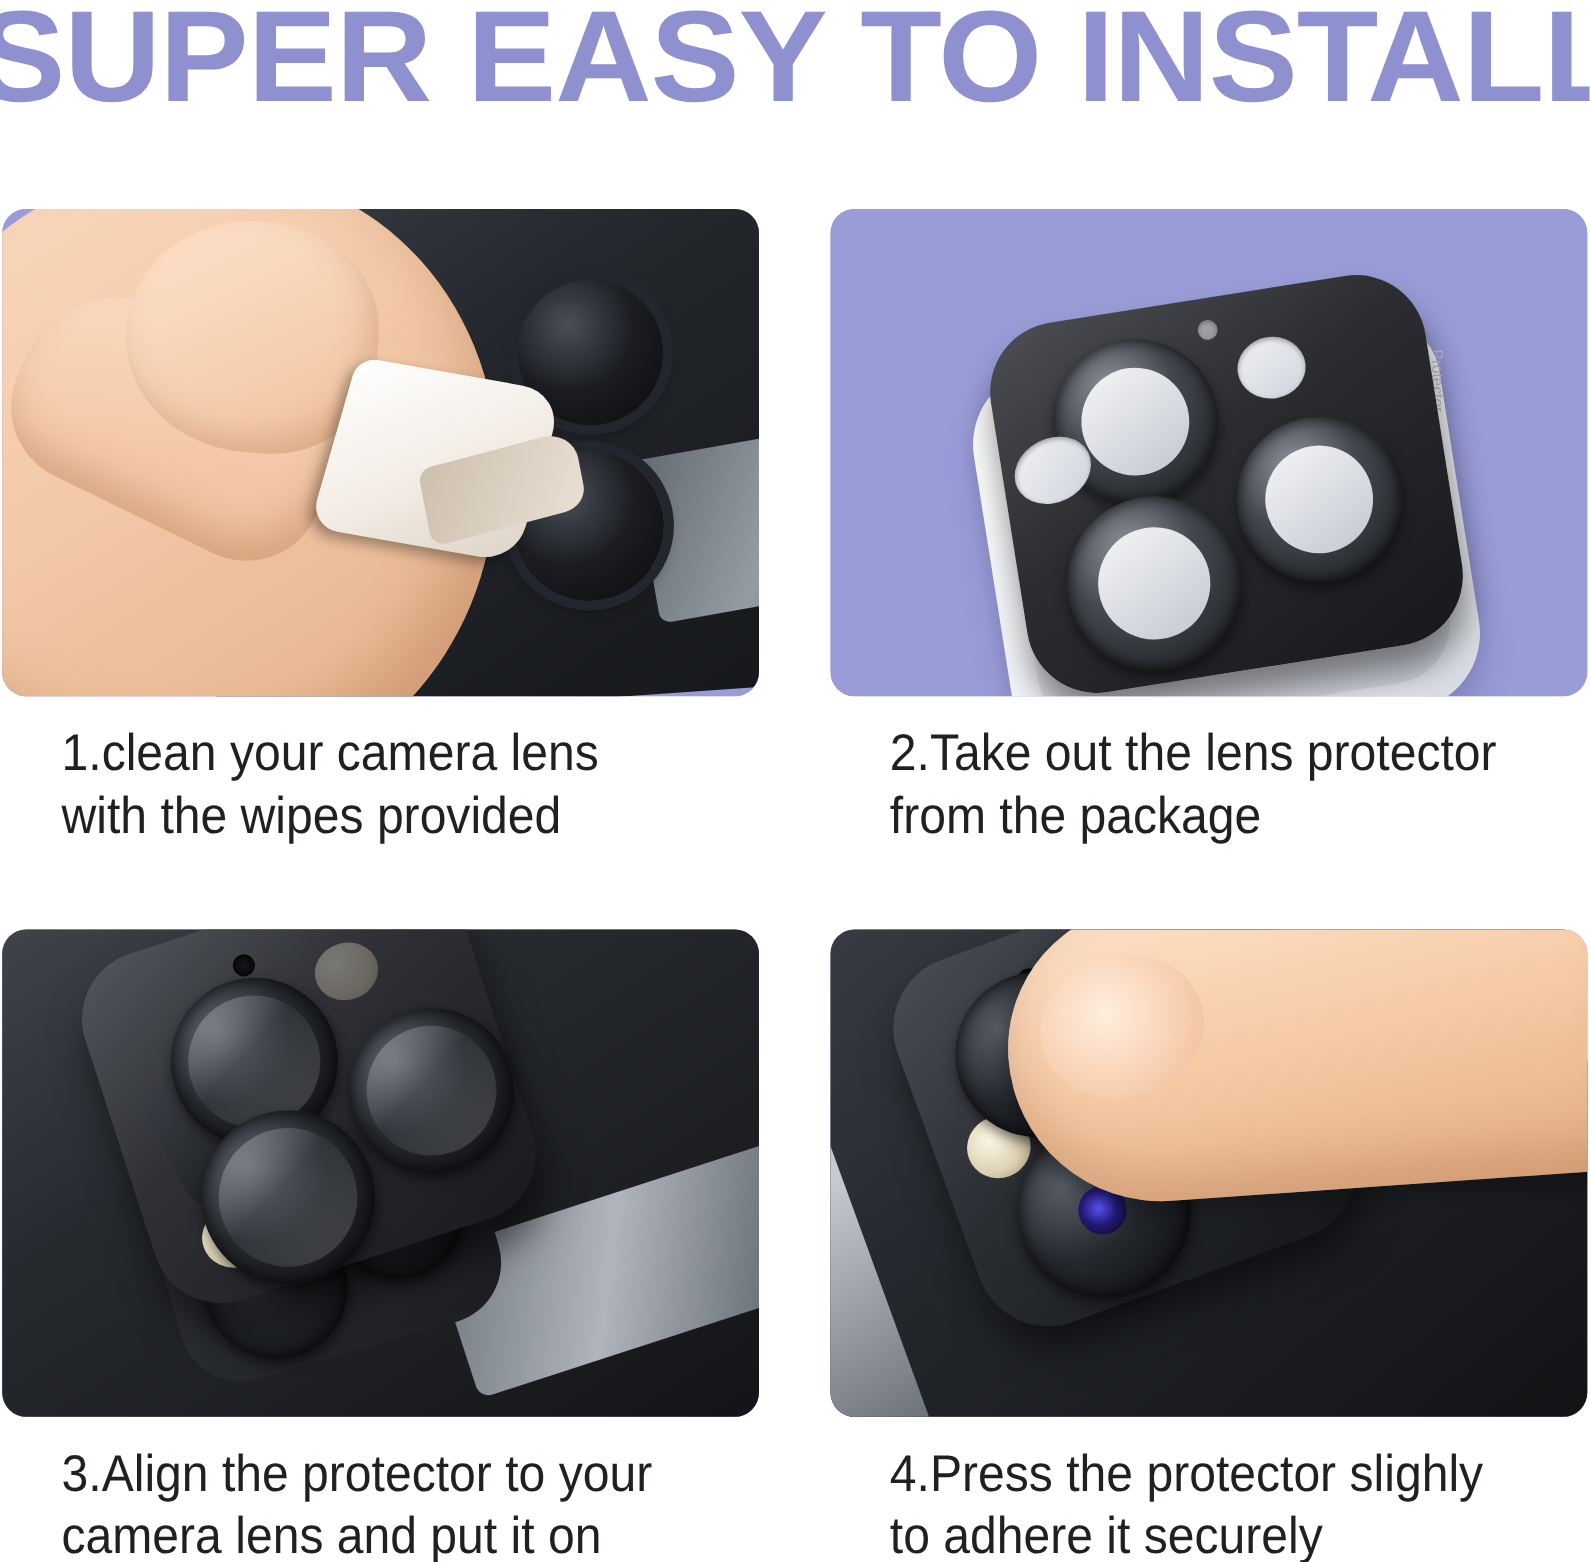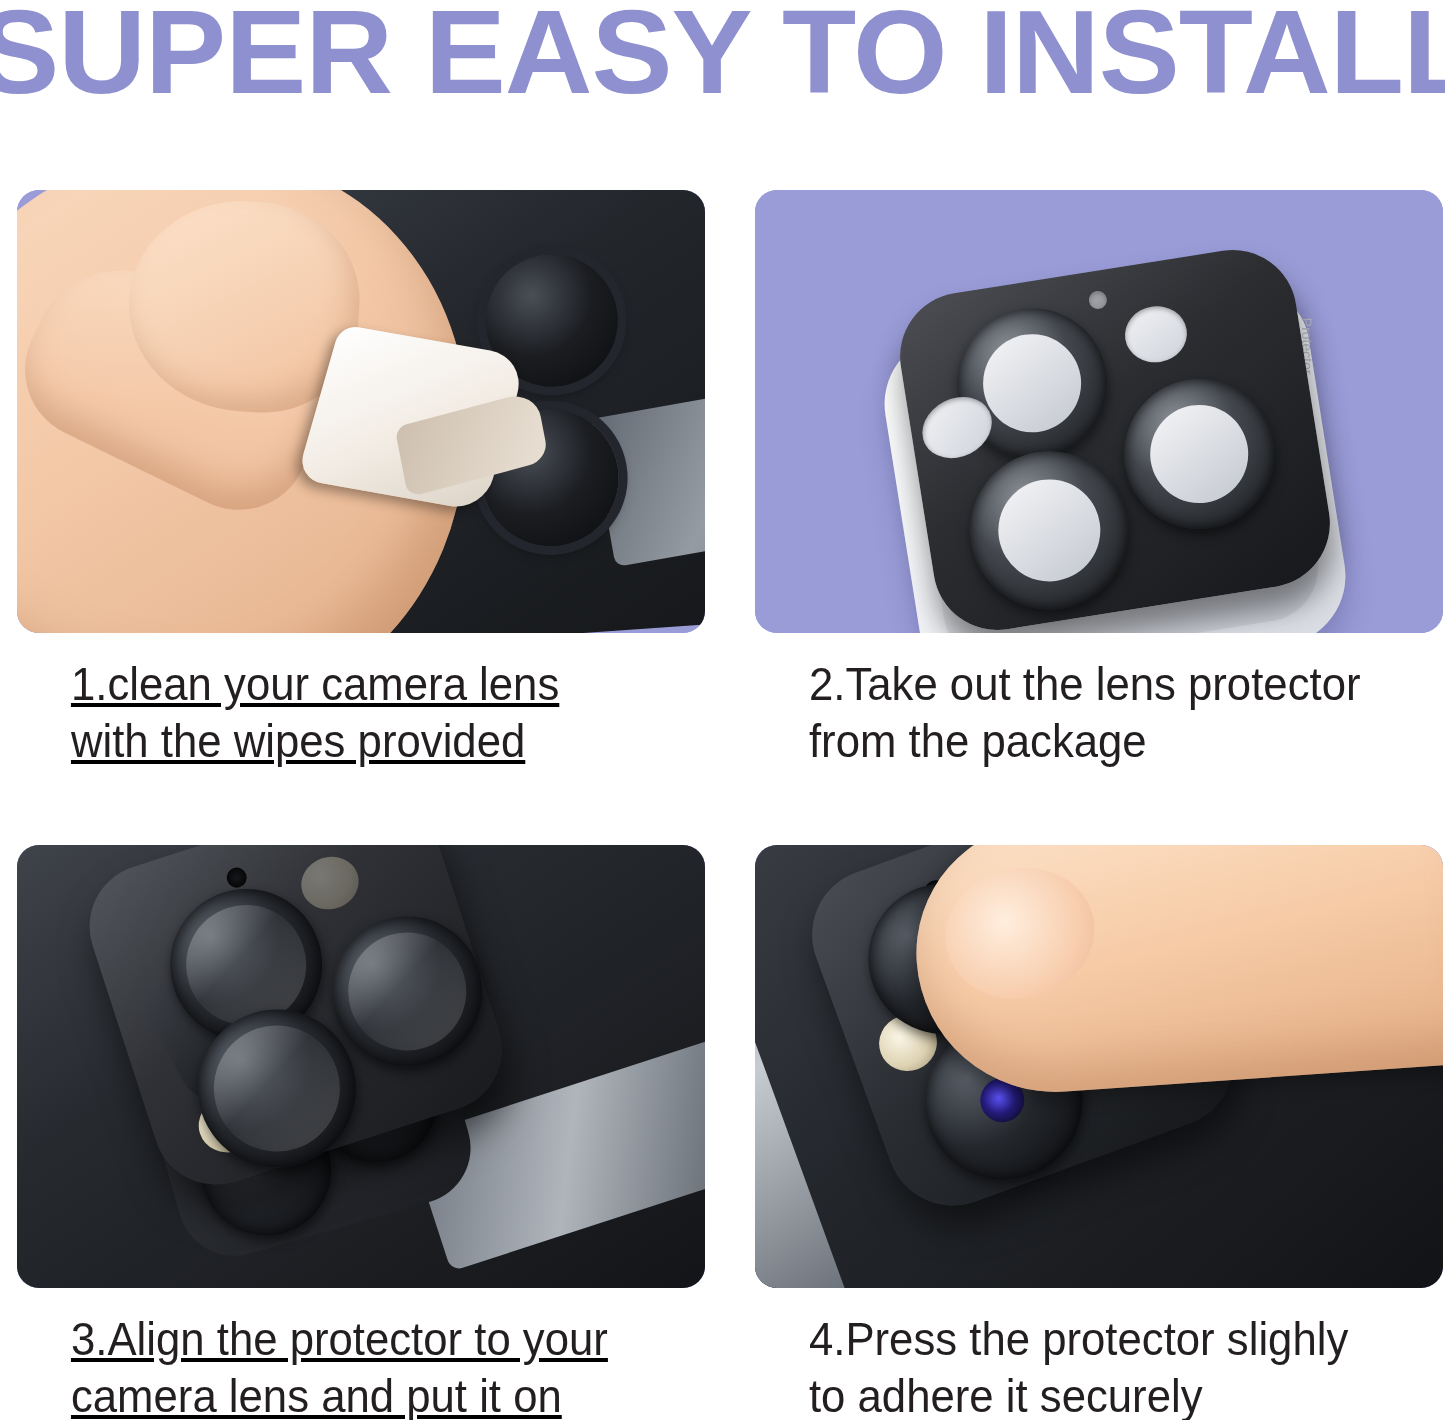--- a/index.html
+++ b/index.html
@@ -47,21 +47,21 @@
     height: 655px;
   }
   .row-1 { top: 0; }
   .row-2 { top: 655px; }
 
   .step {
     position: absolute;
     width: 688px;
     height: 650px;
   }
-  .step-left  { left: 17px; text-decoration: underline; }
+  .step-left  { left: 2px; }
   .step-right { left: 755px; }
 
   .photo {
     position: relative;
     width: 688px;
     height: 443px;
     border-radius: 22px;
     overflow: hidden;
     background: #9496d4;
   }

